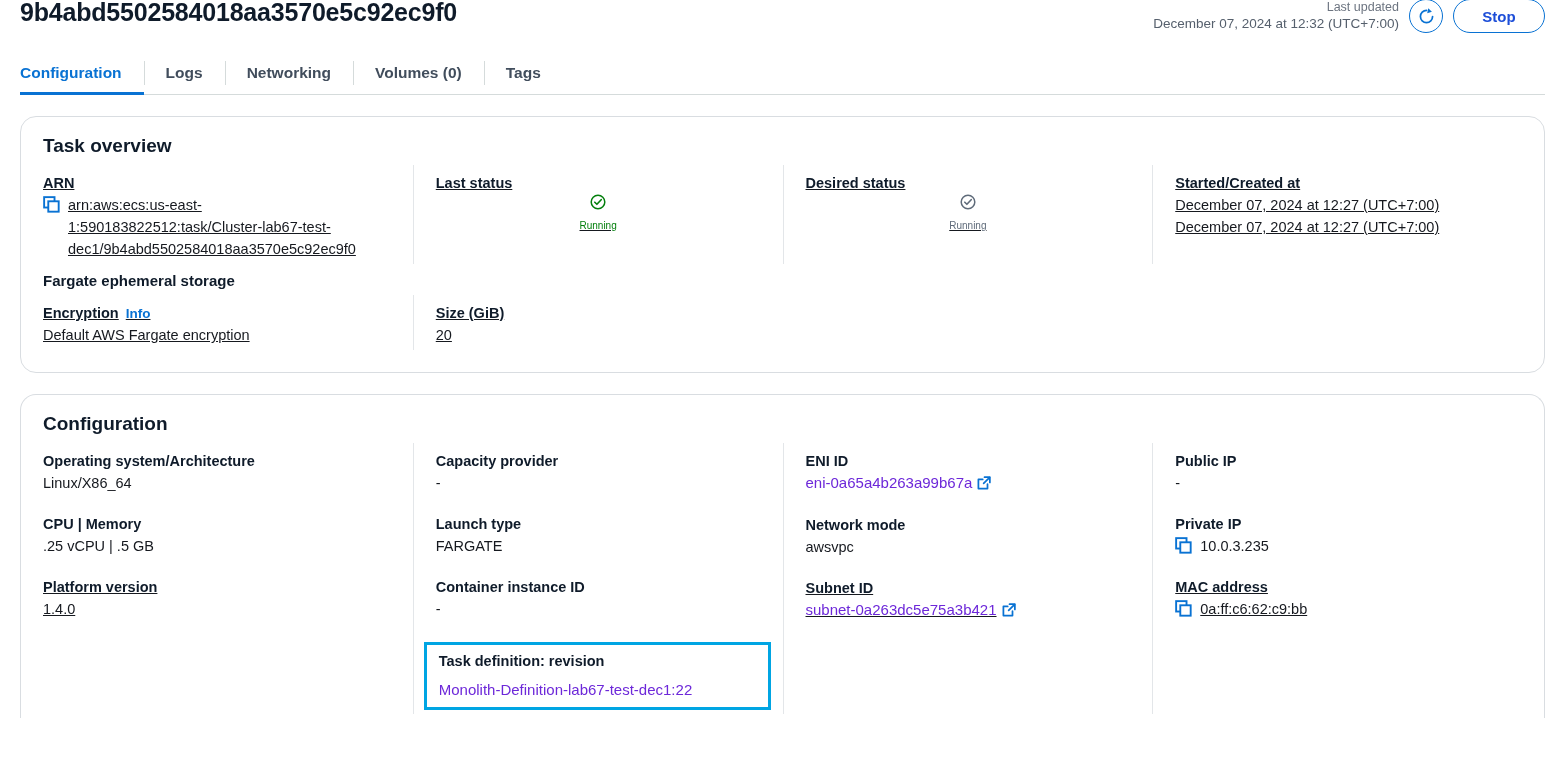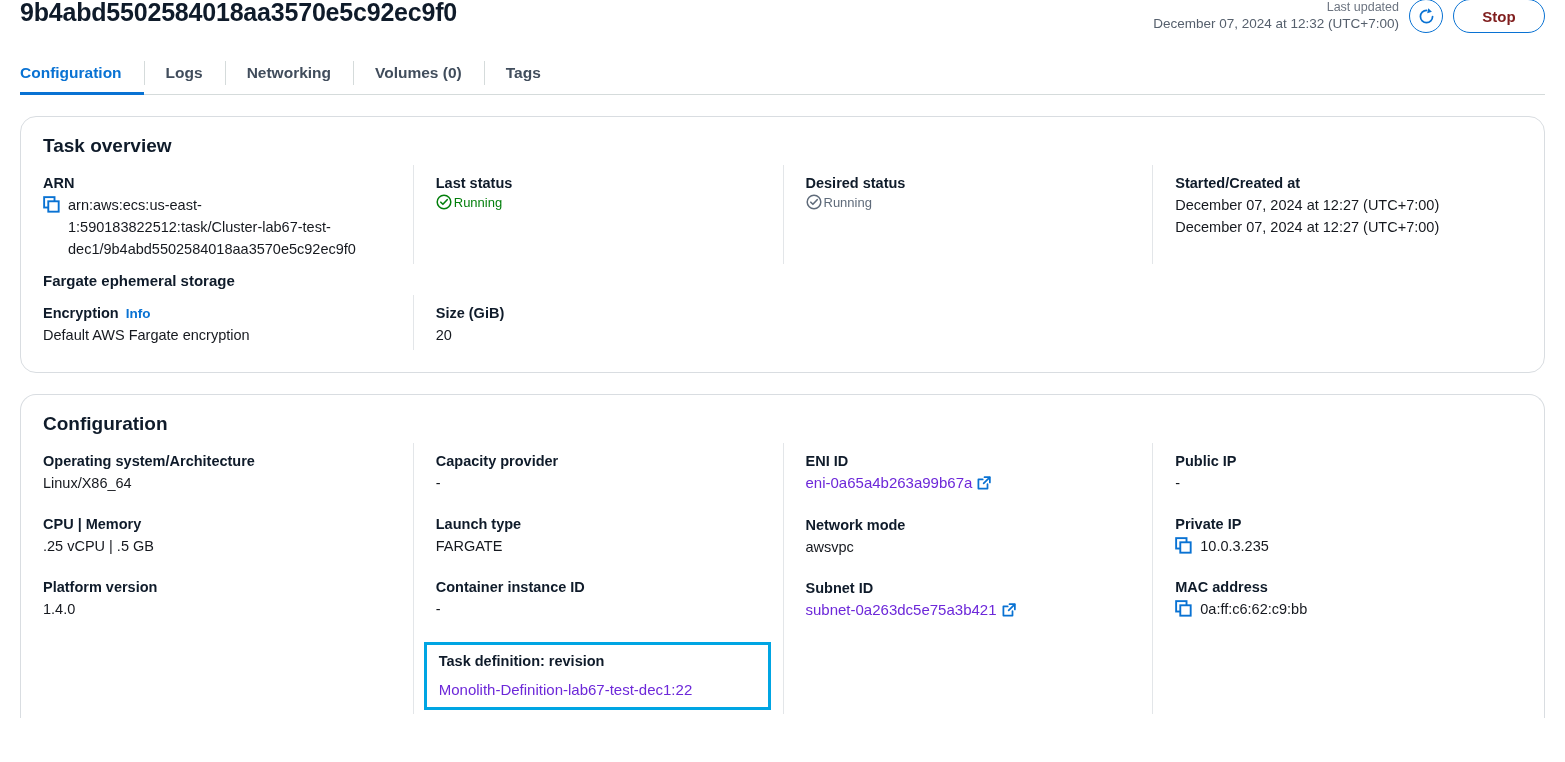--- a/index.html
+++ b/index.html
@@ -60,21 +60,21 @@
     margin-top: -1px;
     flex: none;
   }
   .btn-stop {
     height: 34px;
     min-width: 92px;
     padding: 16px 20px;
     border-radius: 18px;
     border: 1.6px solid #0972d3;
     background: #ffffff;
-    color: #7f1d1d;
+    color: #1d4ed8;
     font-size: 15px;
     font-weight: bold;
     font-family: "Liberation Sans", sans-serif;
     cursor: pointer;
     margin-top: -1px;
     display: flex; align-items: center; justify-content: center;
     flex: none;
   }
 
   
@@ -155,21 +155,21 @@
     position: relative;
     min-width: 0;
   }
   .col + .col {
     padding-left: 22px;
     border-left: 1px solid #e3e6e9;
   }
   .col-tall { min-height: 96px; }
 
   .field { margin-bottom: 22px; }
-  .field:last-child { margin-bottom: 0; }
+  .field:last-child { margin-bottom: 0; text-decoration: underline; }
   .field-label {
     font-size: 14.5px;
     font-weight: bold;
     color: #0f1b2a;
     margin-bottom: 3px;
     white-space: nowrap;
   }
   .field-value {
     font-size: 14.5px;
     color: #16191f;
@@ -184,22 +184,23 @@
     cursor: pointer;
     text-decoration: none;
   }
   a.link, .link {
     color: #6d28d9;
     text-decoration: none;
     cursor: pointer;
     font-size: 15px;
   }
   .status {
-    display: flex; align-items: center; gap: 2px;
-    font-size: 13px;
+    display: flex; align-items: center; gap: 10px;
+    font-size: 10px;
+    flex-direction: column;
   }
   .status.ok { color: #037f0c; }
   .status.pending { color: #5f6b7a; }
 
   .with-copy {
     display: flex;
     align-items: flex-start;
     gap: 8px;
   }
   .with-copy .txt { flex: 1 1 auto; min-width: 0; }

